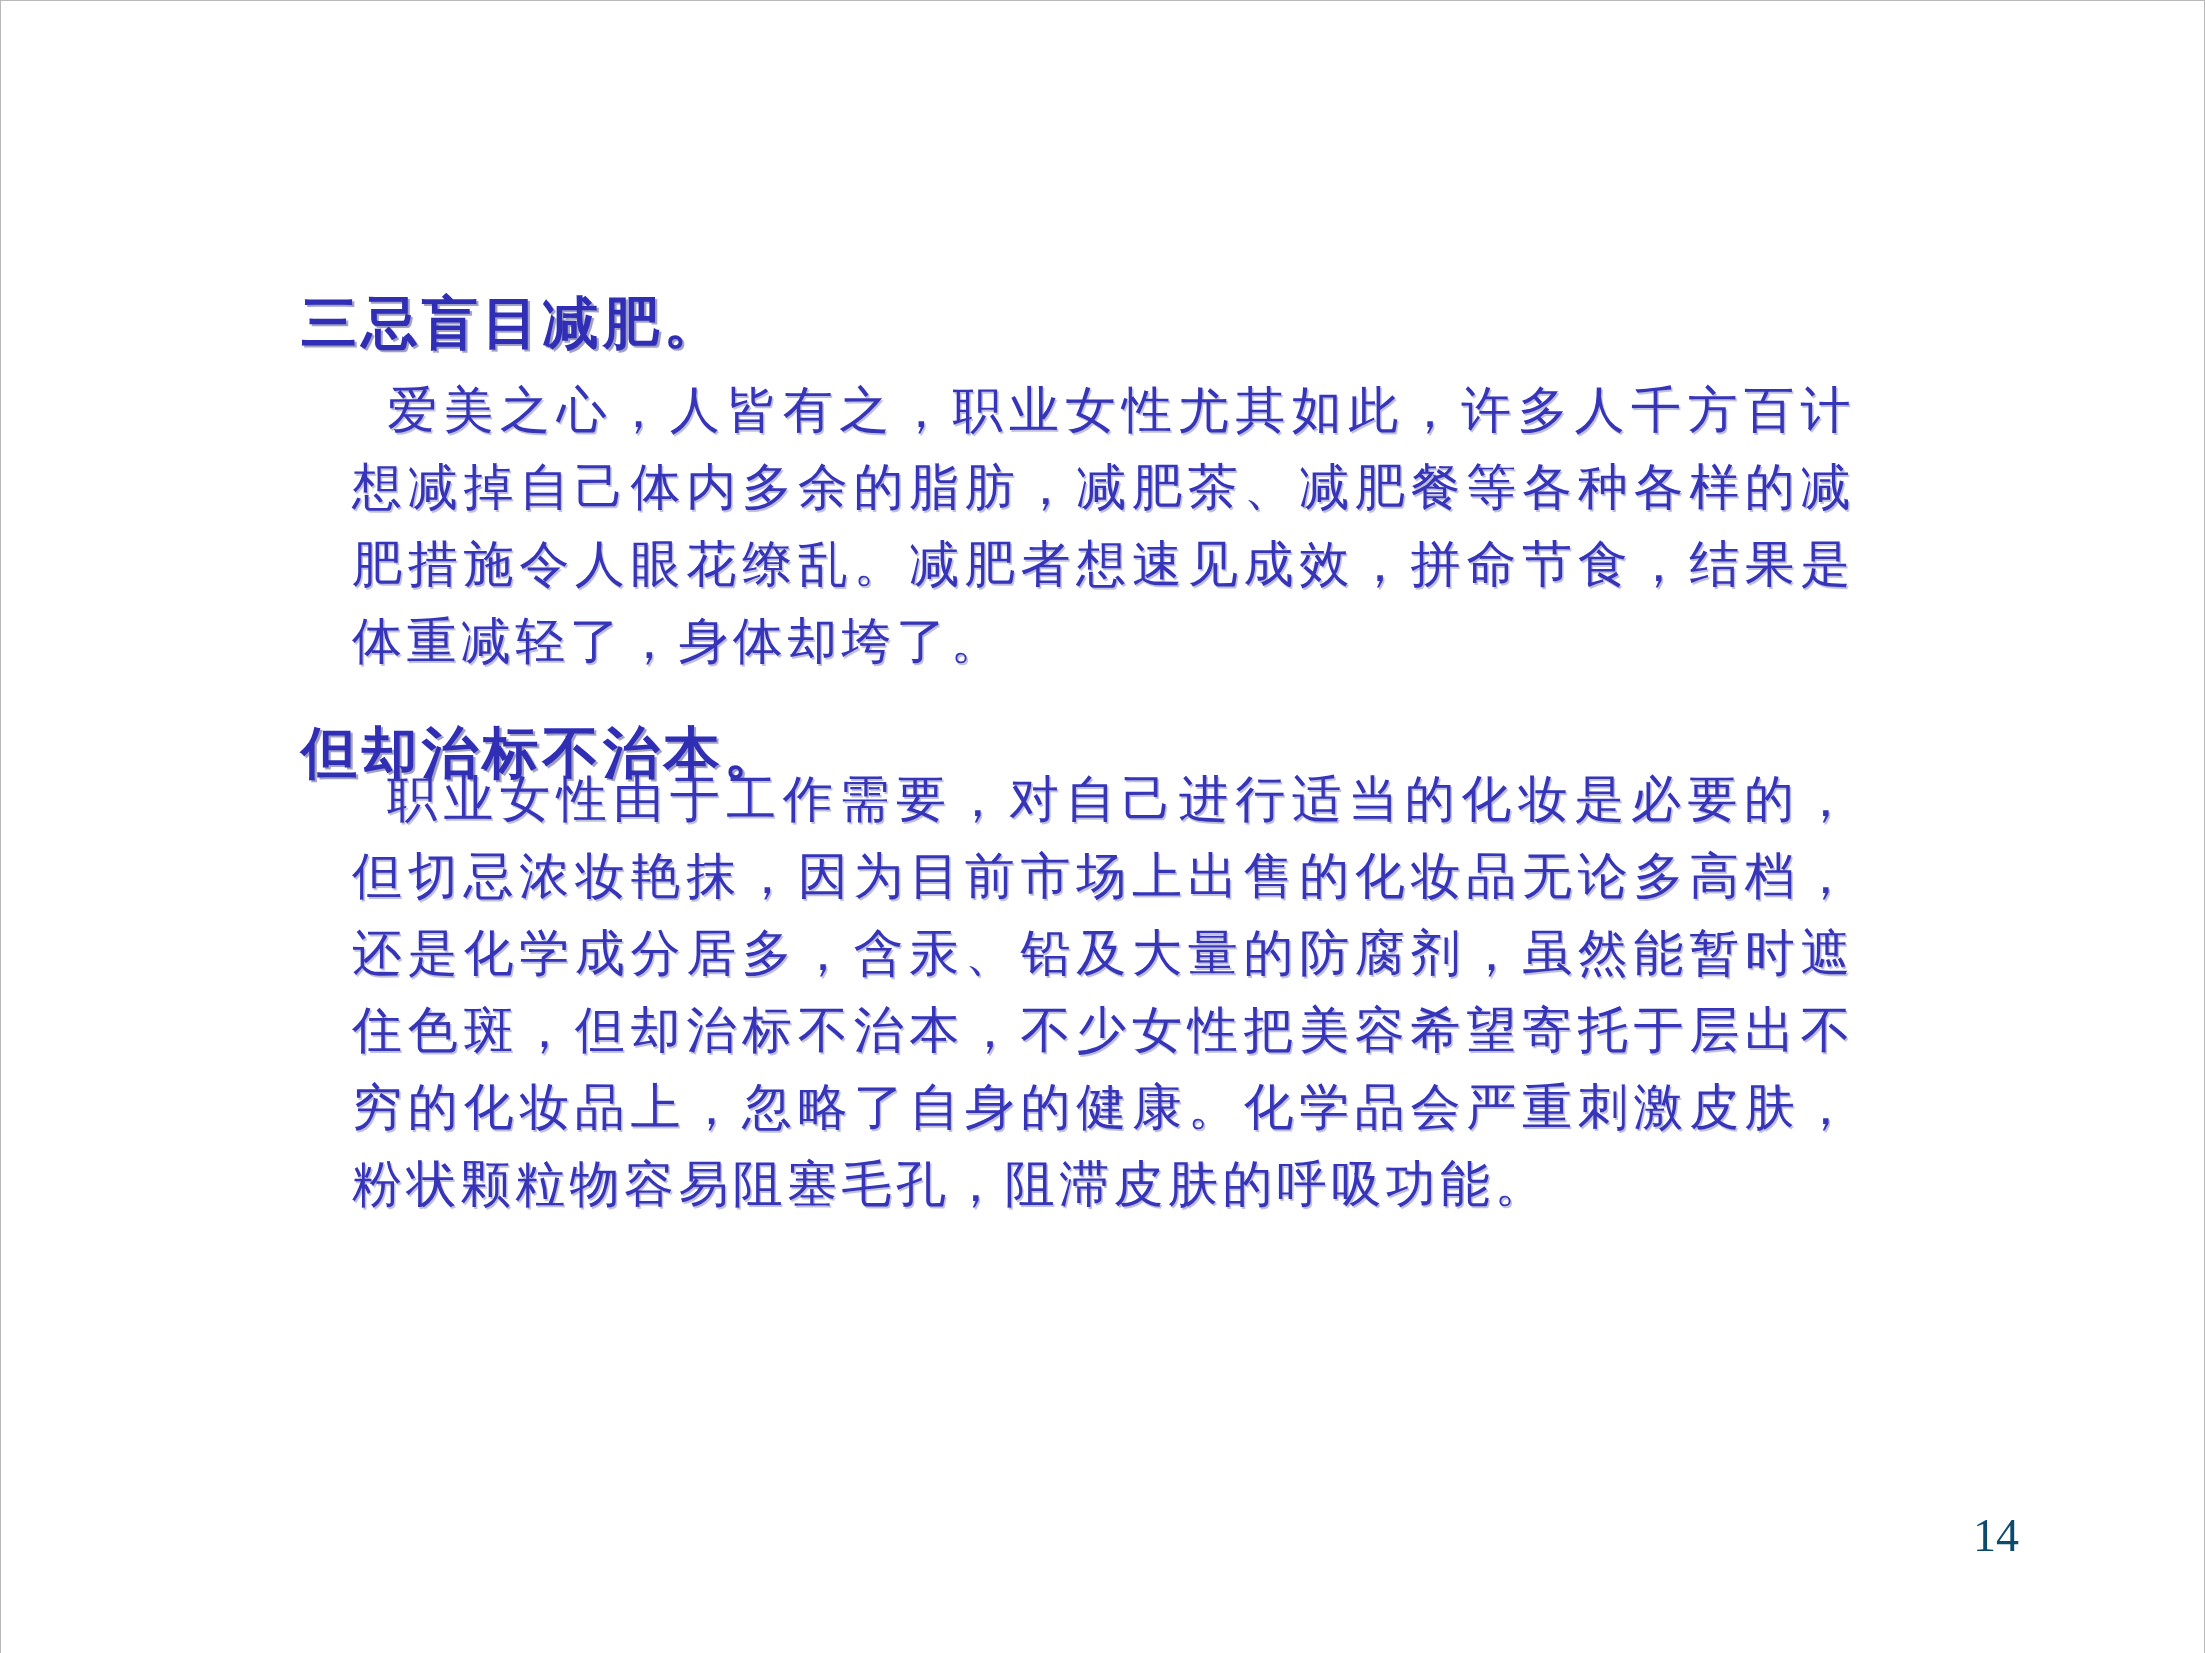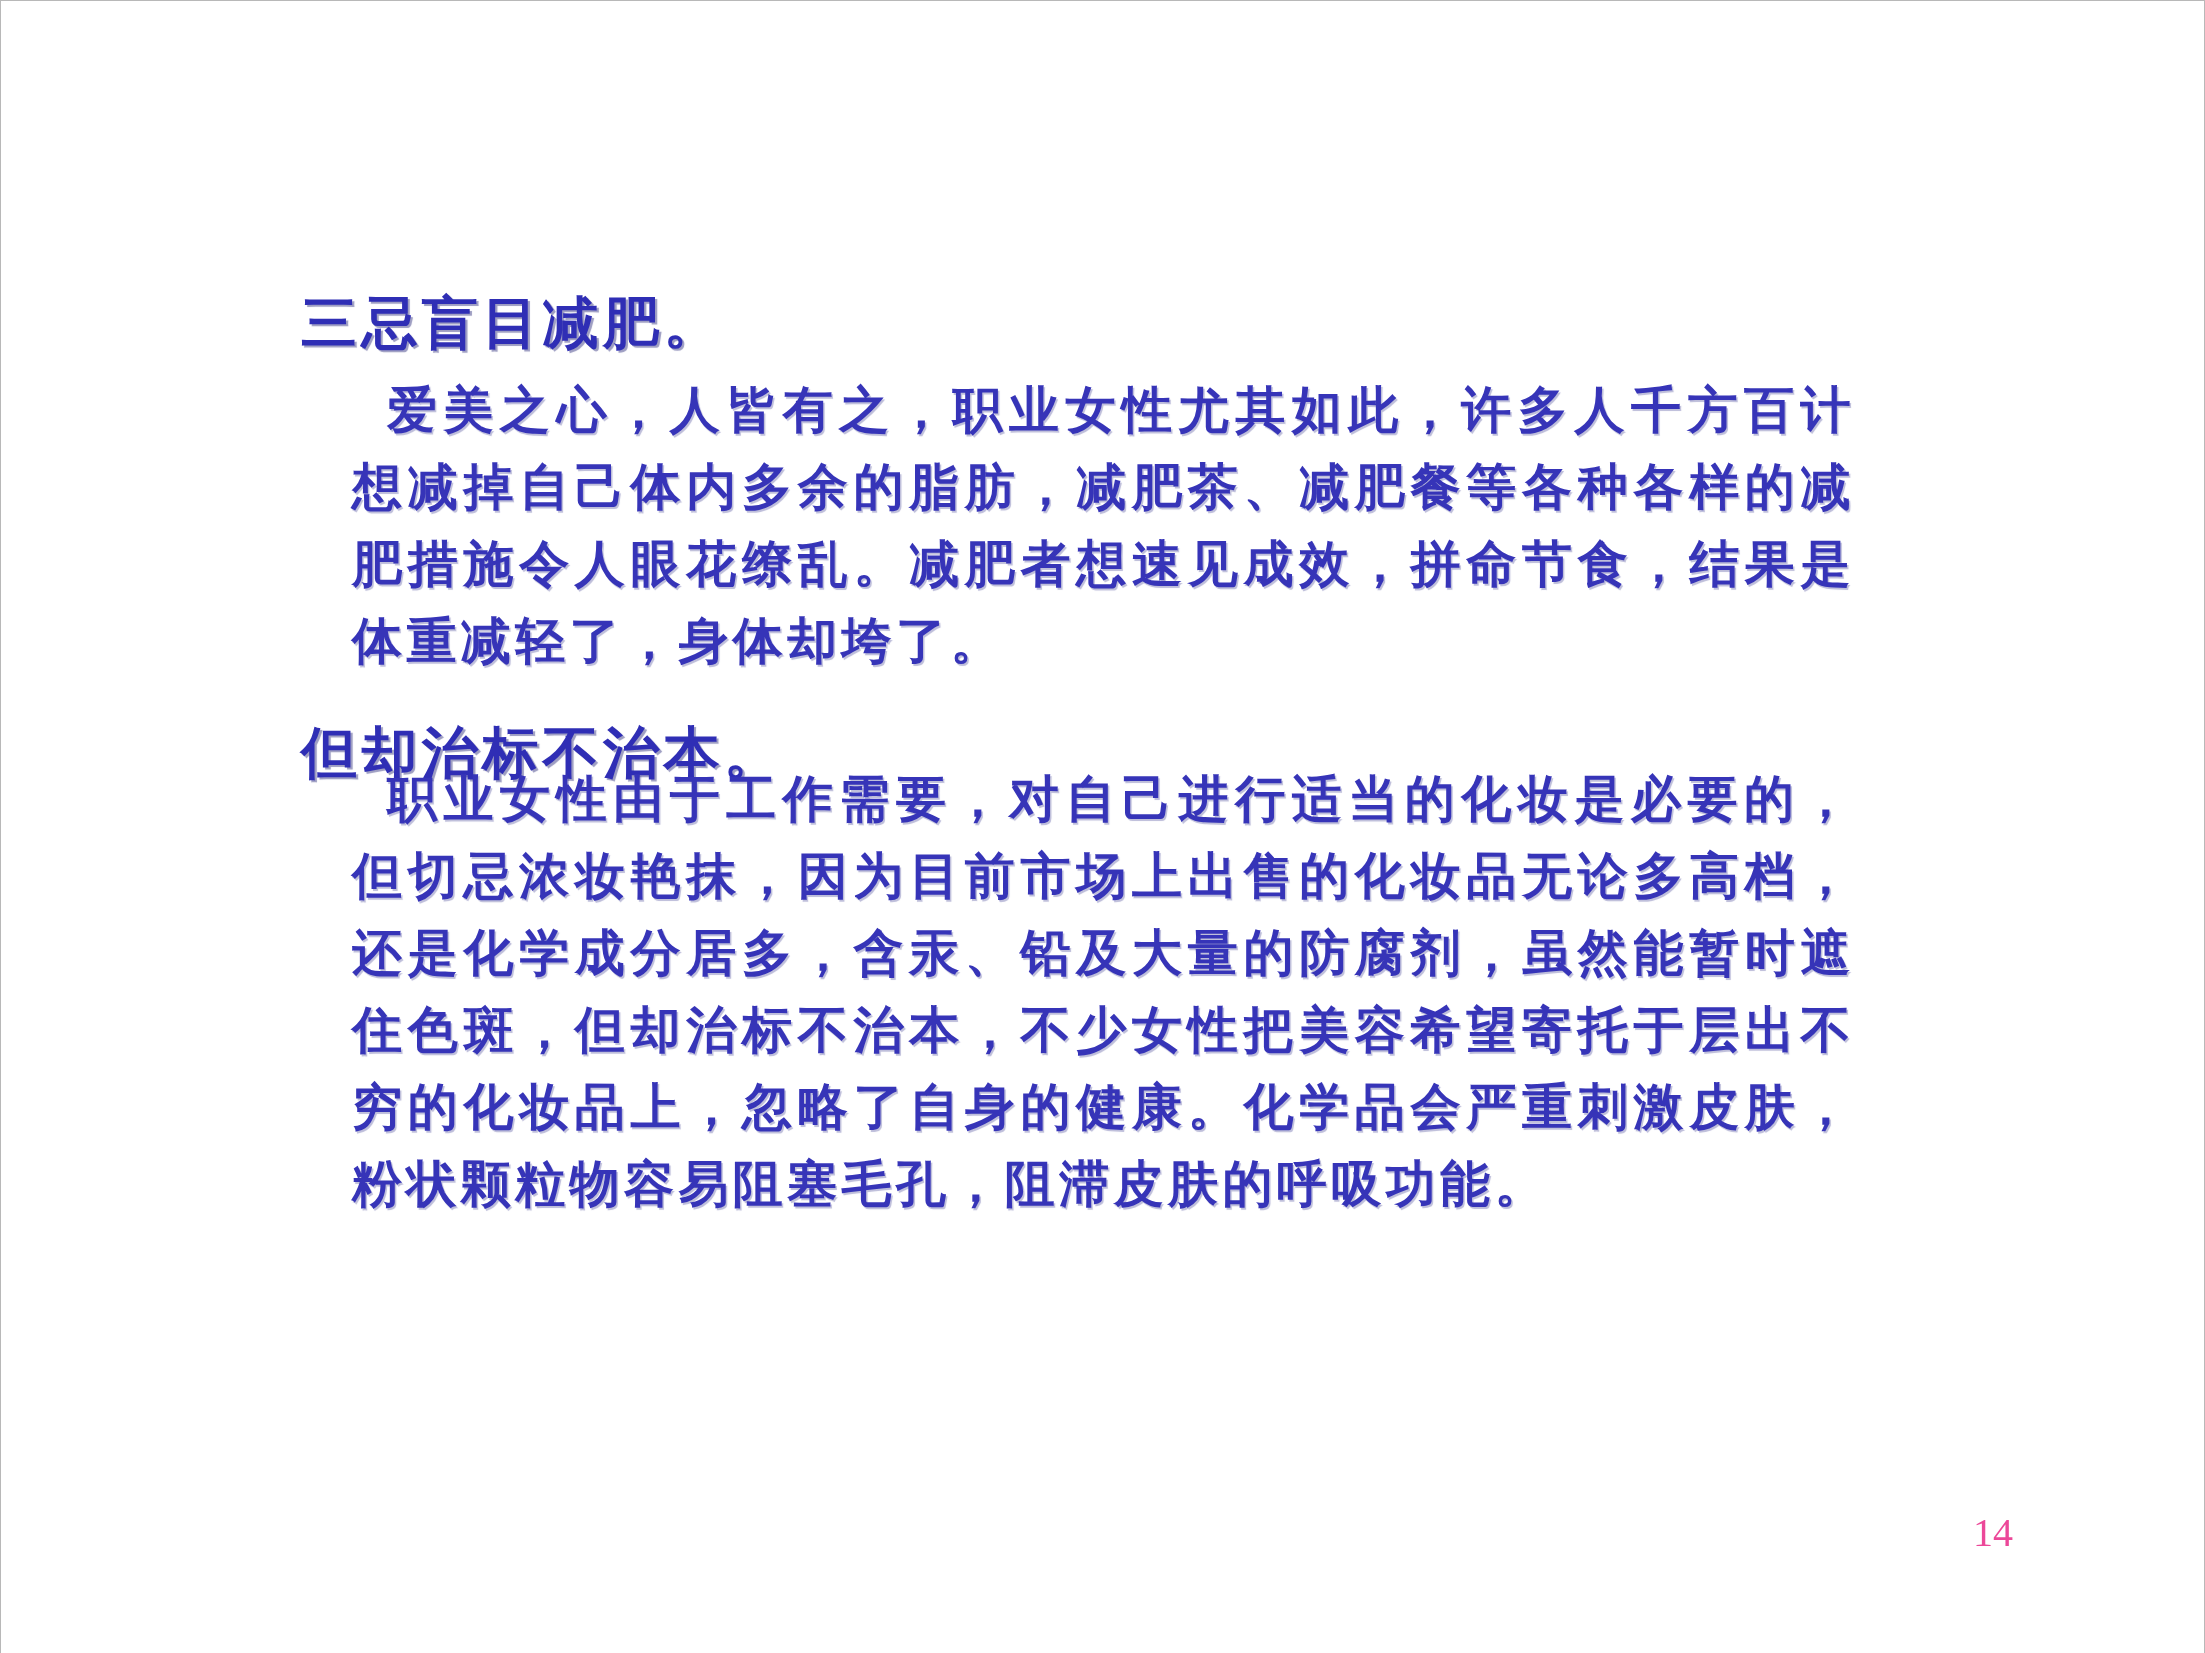--- a/index.html
+++ b/index.html
@@ -35,21 +35,20 @@
     left: 351px;
     width: 1503px;
     font-size: 50px;
     line-height: 77px;
     color: #3634b8;
     text-align: justify;
     text-justify: inter-ideograph;
     text-indent: 35px;
     letter-spacing: 4.4px;
     text-shadow: 1.5px 1.5px 0.7px rgba(70, 70, 150, 0.35);
-    font-weight: bold;
   }
   .body-1 { top: 371px; }
   .body-2 { top: 760px; }
   .watermark {
     position: absolute;
     left: 1006px;
     top: 781px;
     font-size: 97px;
     letter-spacing: 56px;
     color: #c9c9c9;
@@ -57,22 +56,22 @@
     white-space: nowrap;
   }
   .text-layer {
     position: relative;
     z-index: 1;
   }
   .page-number {
     position: absolute;
     left: 1972px;
     top: 1508px;
-    font-size: 40px;
-    color: #ec4899;
+    font-size: 46px;
+    color: #0c4a6e;
     z-index: 2;
   }
 </style>
 </head>
 <body>
 
 <div class="slide">
 
 
   <div class="text-layer">

